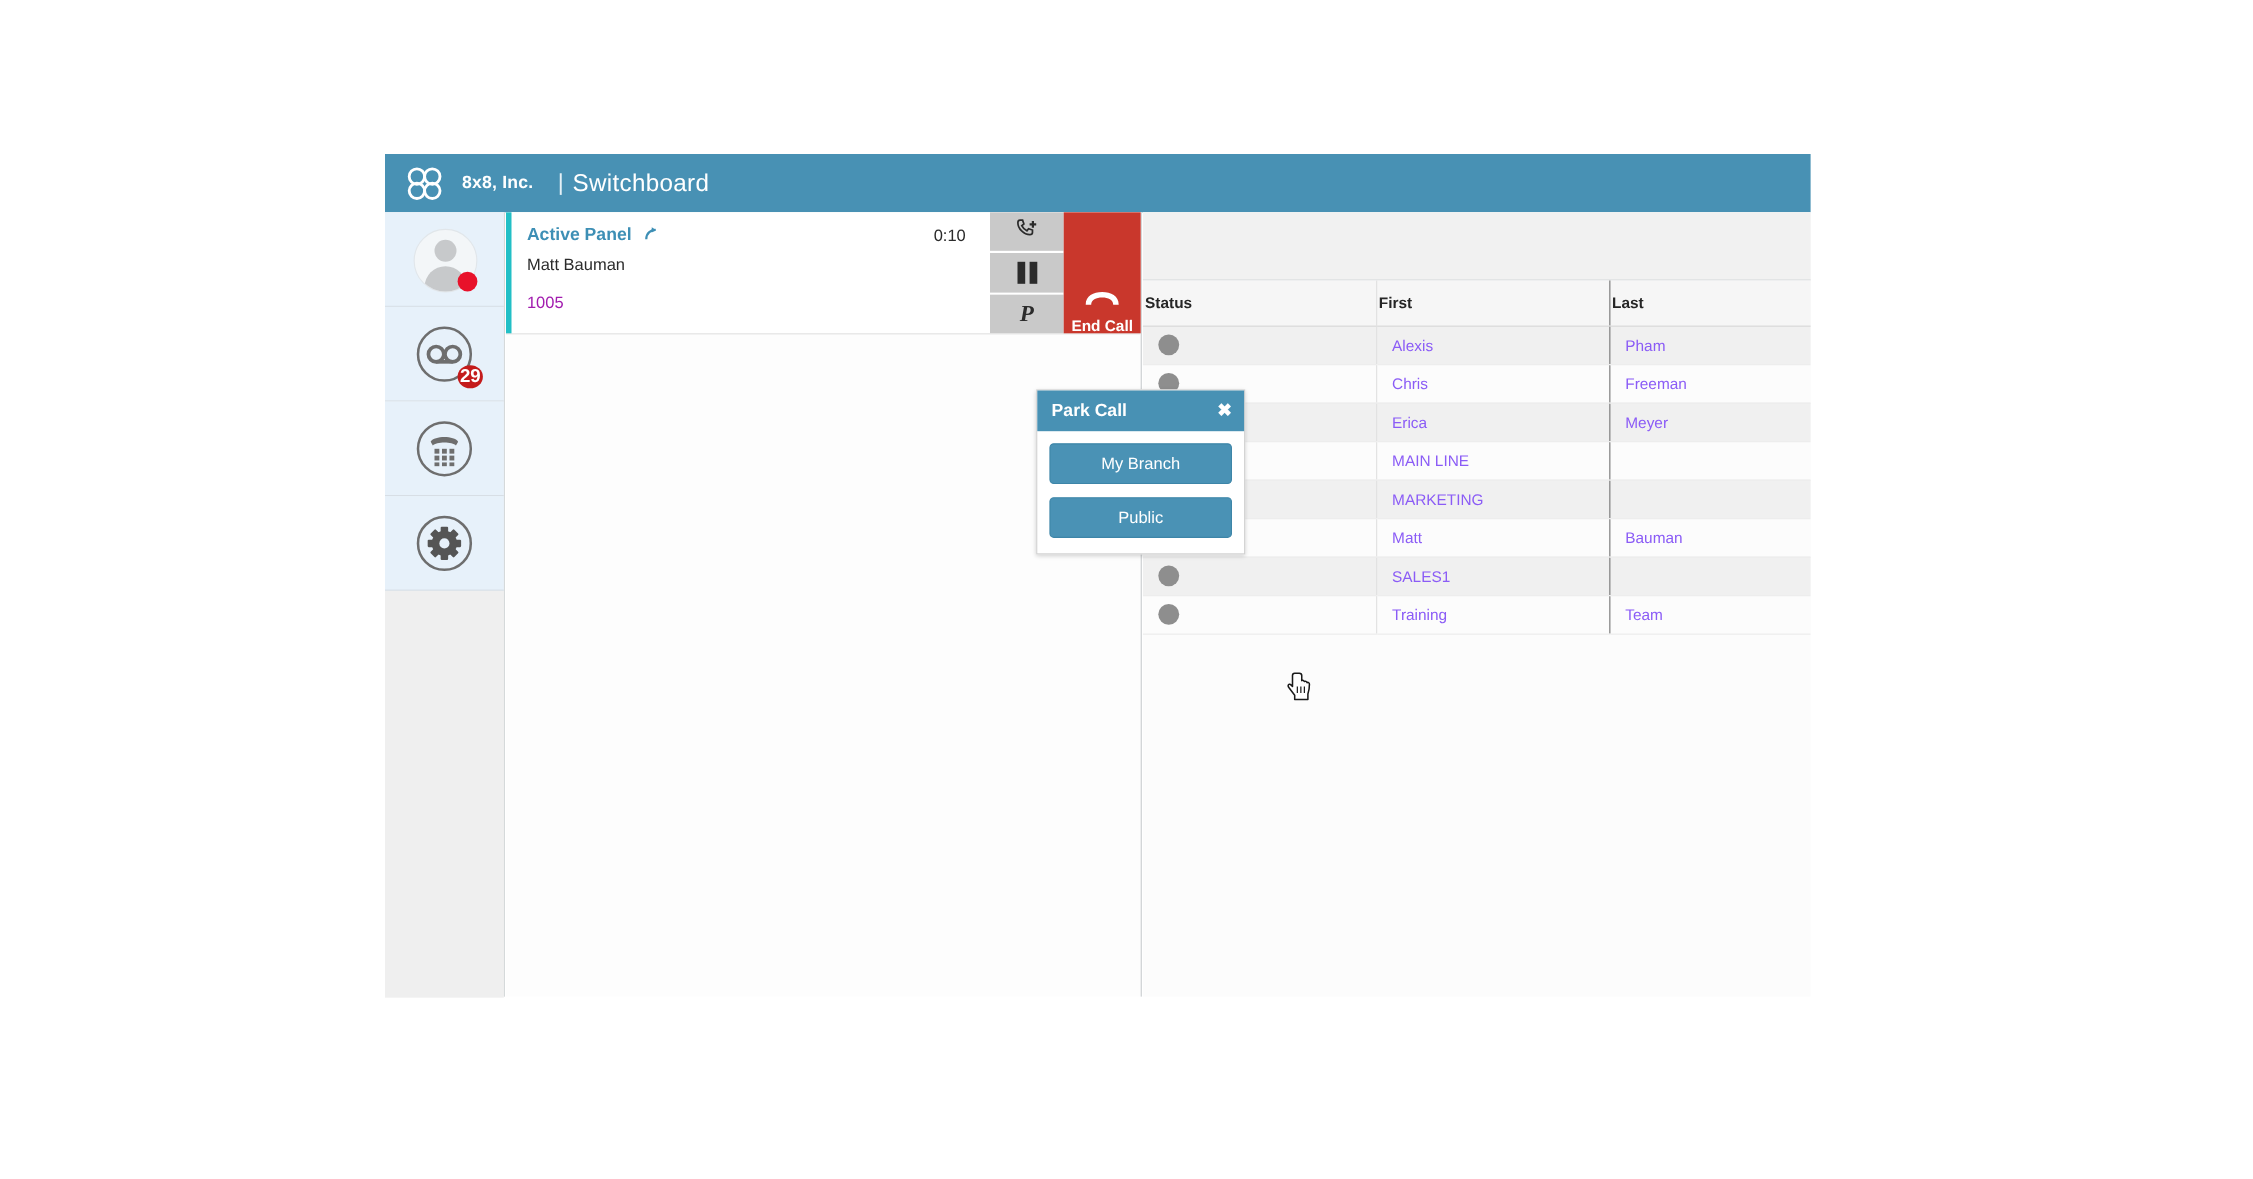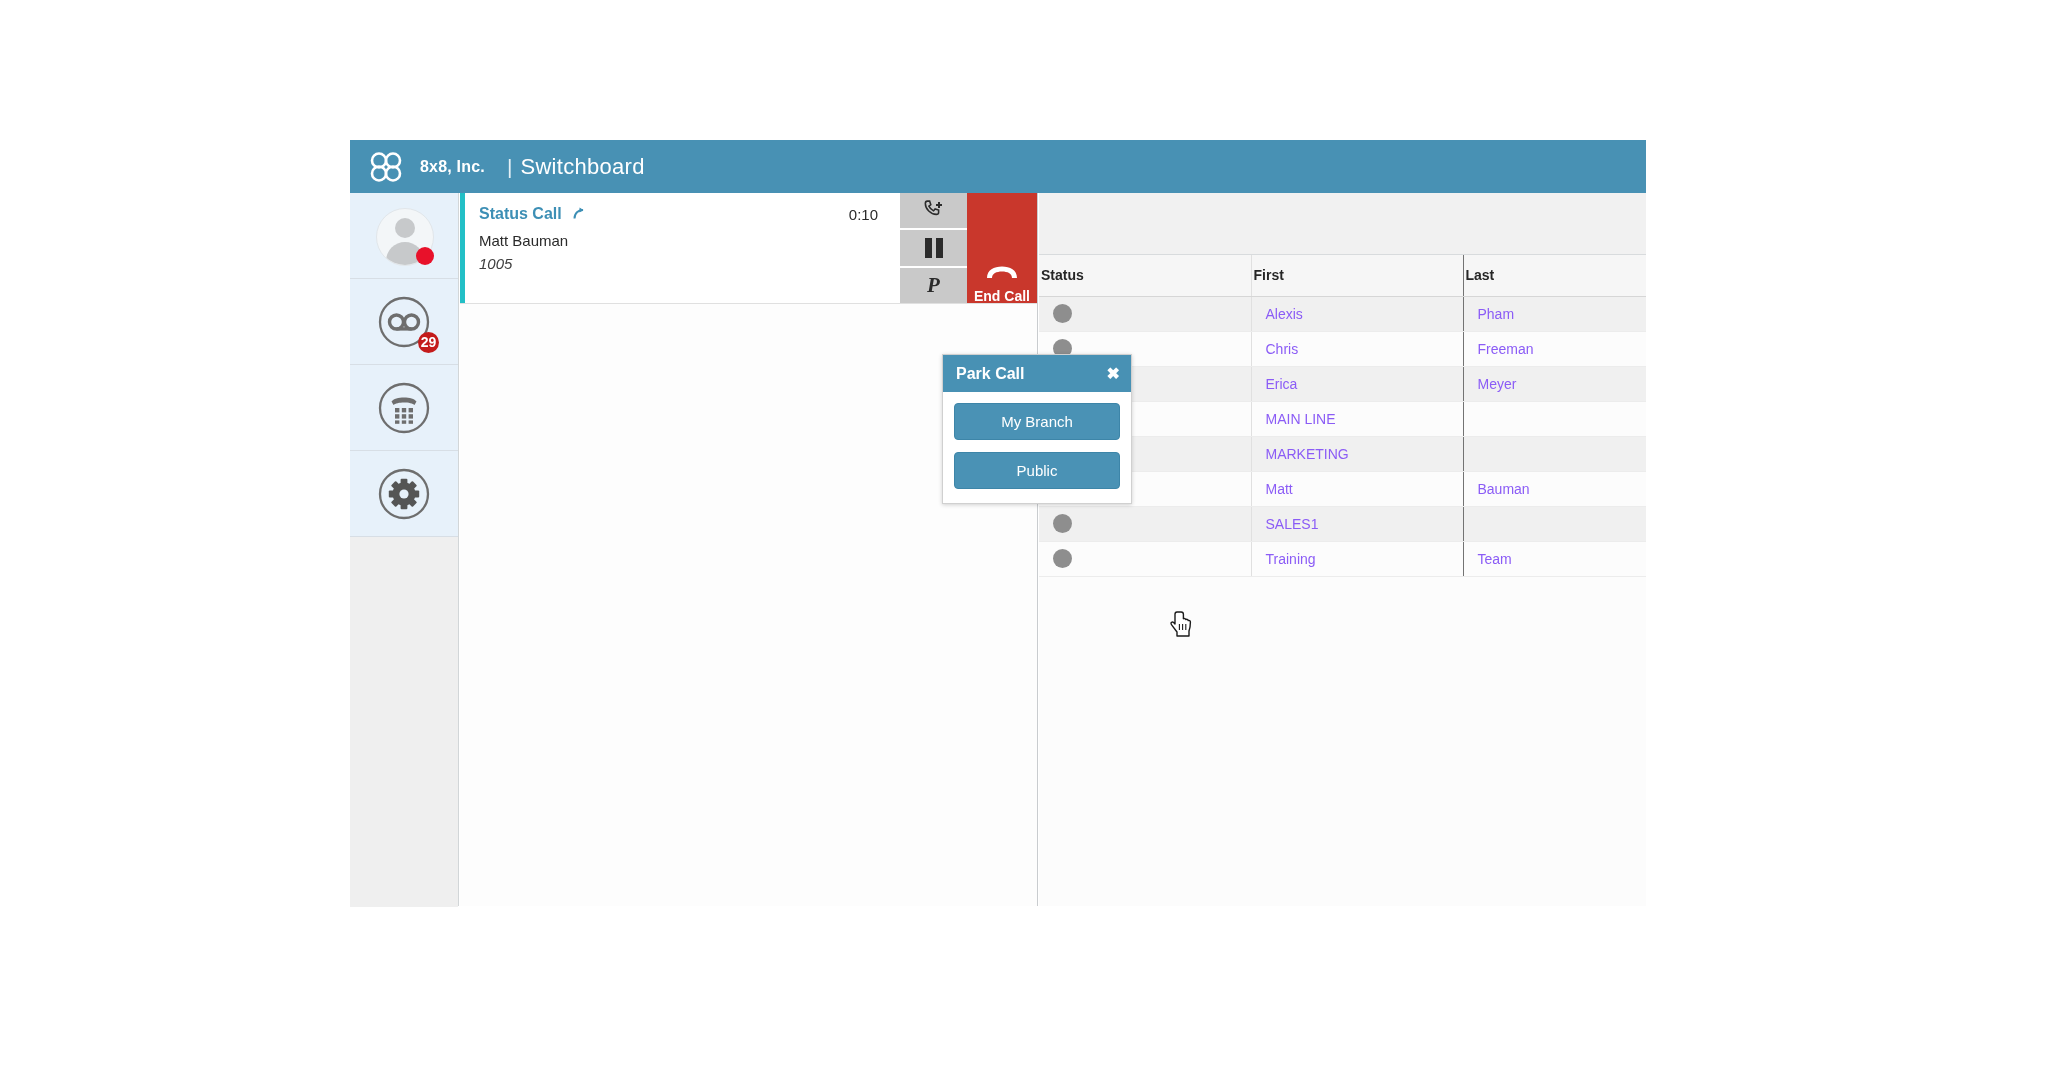--- a/index.html
+++ b/index.html
@@ -105,21 +105,21 @@
     border-radius: 50%;
     background: #e8112a;
   }
   .badge-count {
     position: absolute;
     right: -7px; bottom: -3px;
     min-width: 21px; height: 21px;
     border-radius: 50%;
     background: #c41b1b;
     color: #ffffff;
-    font-size: 14px;
+    font-size: 17px;
     font-weight: bold;
     display: flex;
     align-items: center;
     justify-content: center;
     box-sizing: border-box;
     padding: 0 2px;
   }
   .side-blank {
     height: 370px;
     background: #efefef;
@@ -180,23 +180,22 @@
     font-size: 15px;
     color: #2b2b2b;
   }
   .call-name {
     font-size: 15px;
     color: #2b2b2b;
     margin-top: 7px;
   }
   .call-ext {
     font-size: 15px;
-    color: #404040;
-    margin-top: 6px;
-    font-style: italic;
+    color: #a21caf;
+    margin-top: 18px;
   }
 
   .call-actions {
     width: 67px;
     flex: 0 0 auto;
     display: flex;
     flex-direction: column;
     background: #ffffff;
   }
   .act-btn {
@@ -431,21 +430,21 @@
 
     <div class="side-blank"></div>
   </div>
 
   <div class="call-panel">
 
     <div class="call-row">
       <div class="call-accent"></div>
 
       <div class="call-info">
-        <span class="call-state">Status Call</span>
+        <span class="call-state">Active Panel</span>
         <span class="inbound-arrow">
           <svg width="14" height="14" viewBox="0 0 14 14">
             <path d="M2.5 11.5 C2.5 5.5 7 3 11 3" fill="none" stroke="#3d8fb5" stroke-width="2"></path>
             <path d="M11.5 3 L7.5 0.6 L7.5 5.4 Z" fill="#3d8fb5"></path>
           </svg>
         </span>
         <span class="call-timer">0:10</span>
         <div class="call-name">Matt Bauman</div>
         <div class="call-ext">1005</div>
       </div>

